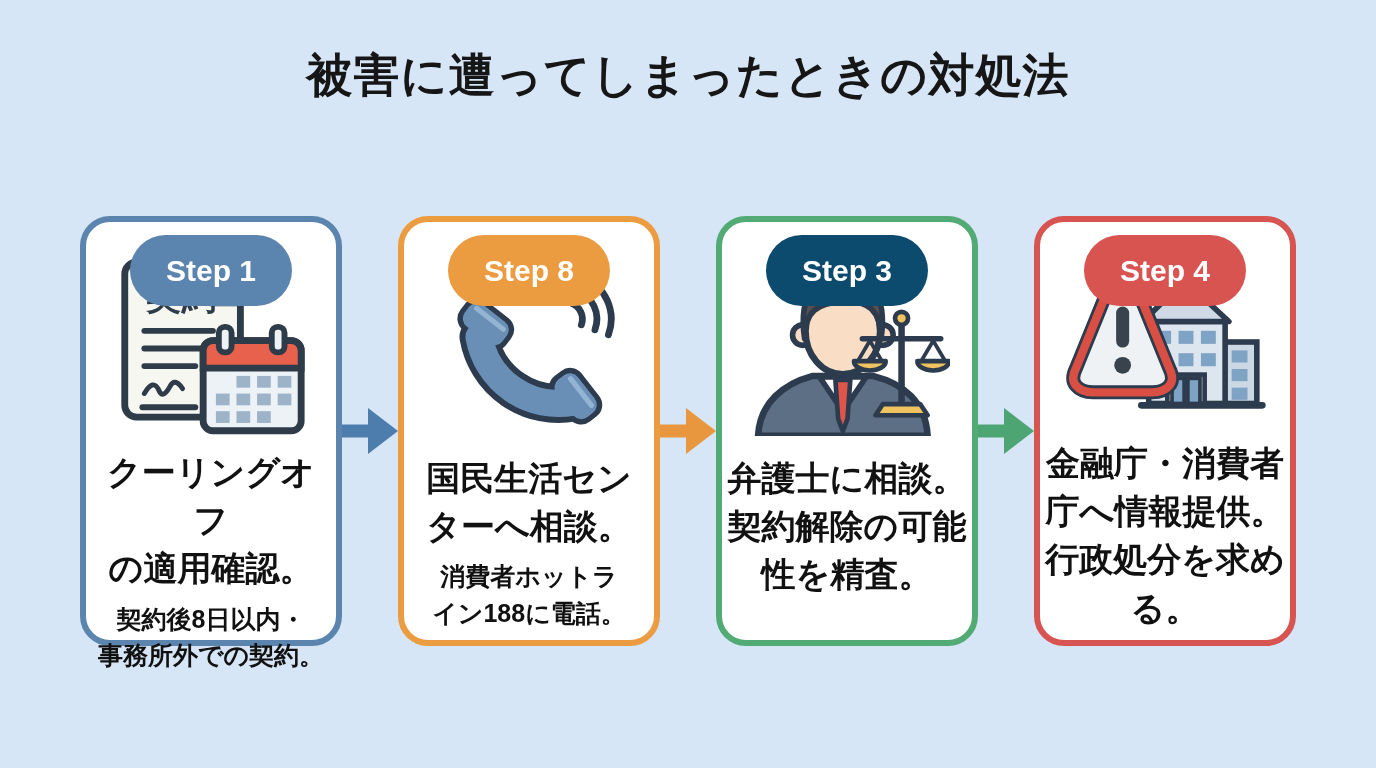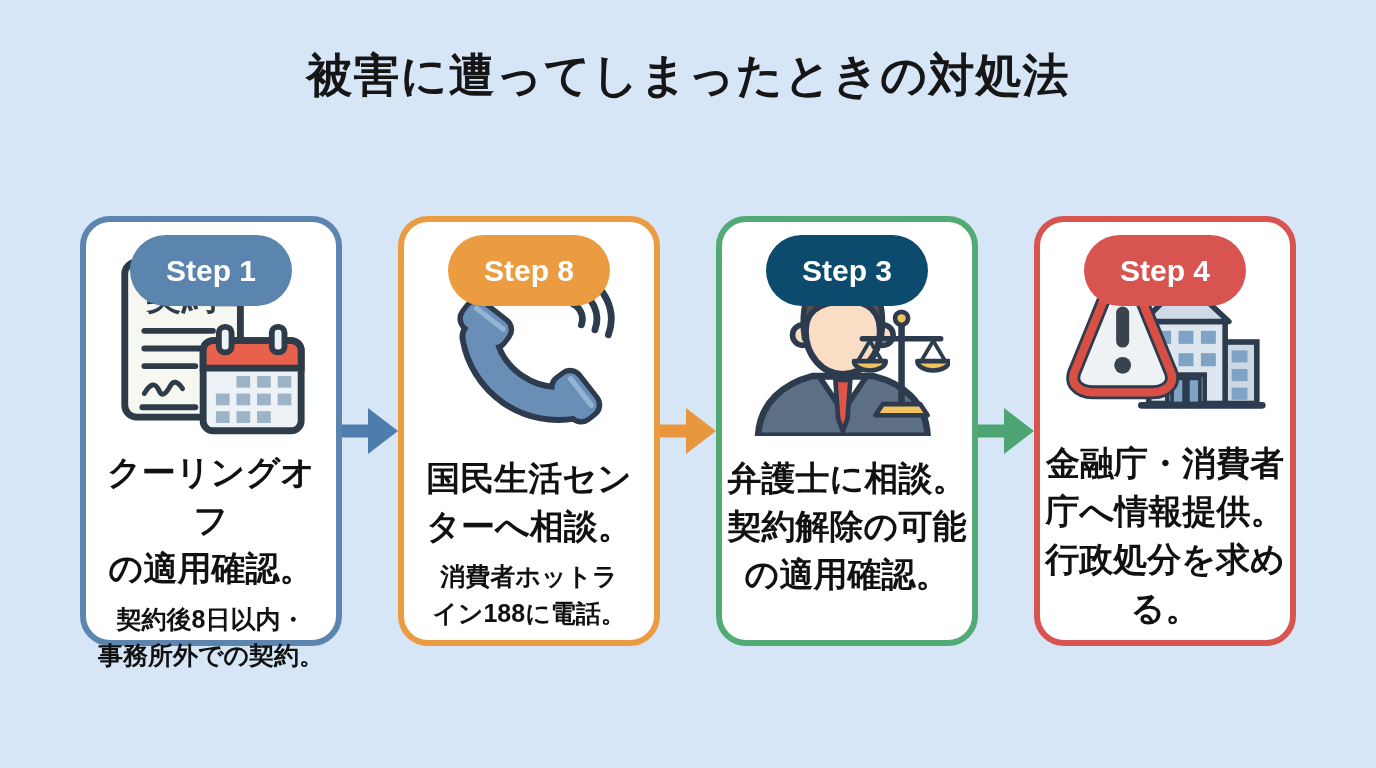--- a/index.html
+++ b/index.html
@@ -164,21 +164,21 @@
         <line x1="126" y1="80" x2="210" y2="80" stroke="#2c3b4d" stroke-width="6" stroke-linecap="round"></line>
         <path d="M134 82 L121 104 M134 82 L147 104" stroke="#2c3b4d" stroke-width="4" fill="none"></path>
         <path d="M202 82 L189 104 M202 82 L215 104" stroke="#2c3b4d" stroke-width="4" fill="none"></path>
         <path d="M117 104 A17 10 0 0 0 151 104 Z" fill="#f0c35e" stroke="#2c3b4d" stroke-width="5" stroke-linejoin="round"></path>
         <path d="M185 104 A17 10 0 0 0 219 104 Z" fill="#f0c35e" stroke="#2c3b4d" stroke-width="5" stroke-linejoin="round"></path>
         <path d="M148 150 h40 l8 12 h-56 z" fill="#f0c35e" stroke="#2c3b4d" stroke-width="5" stroke-linejoin="round"></path>
       </svg>
     </div>
     <div class="card-text text-primary">弁護士に相談。
 契約解除の可能
-の適用確認。</div>
+性を精査。</div>
     <div class="card-text text-secondary"></div>
   </div>
 
   <div class="flow-arrow">
     <svg width="58" height="56" viewBox="0 0 58 56">
       <path d="M0 28 H33" stroke-width="13" fill="none" style="stroke: rgb(76, 165, 114);"></path>
       <polygon points="27,5 57,28 27,51" style="fill: rgb(76, 165, 114);"></polygon>
     </svg>
   </div>
 

